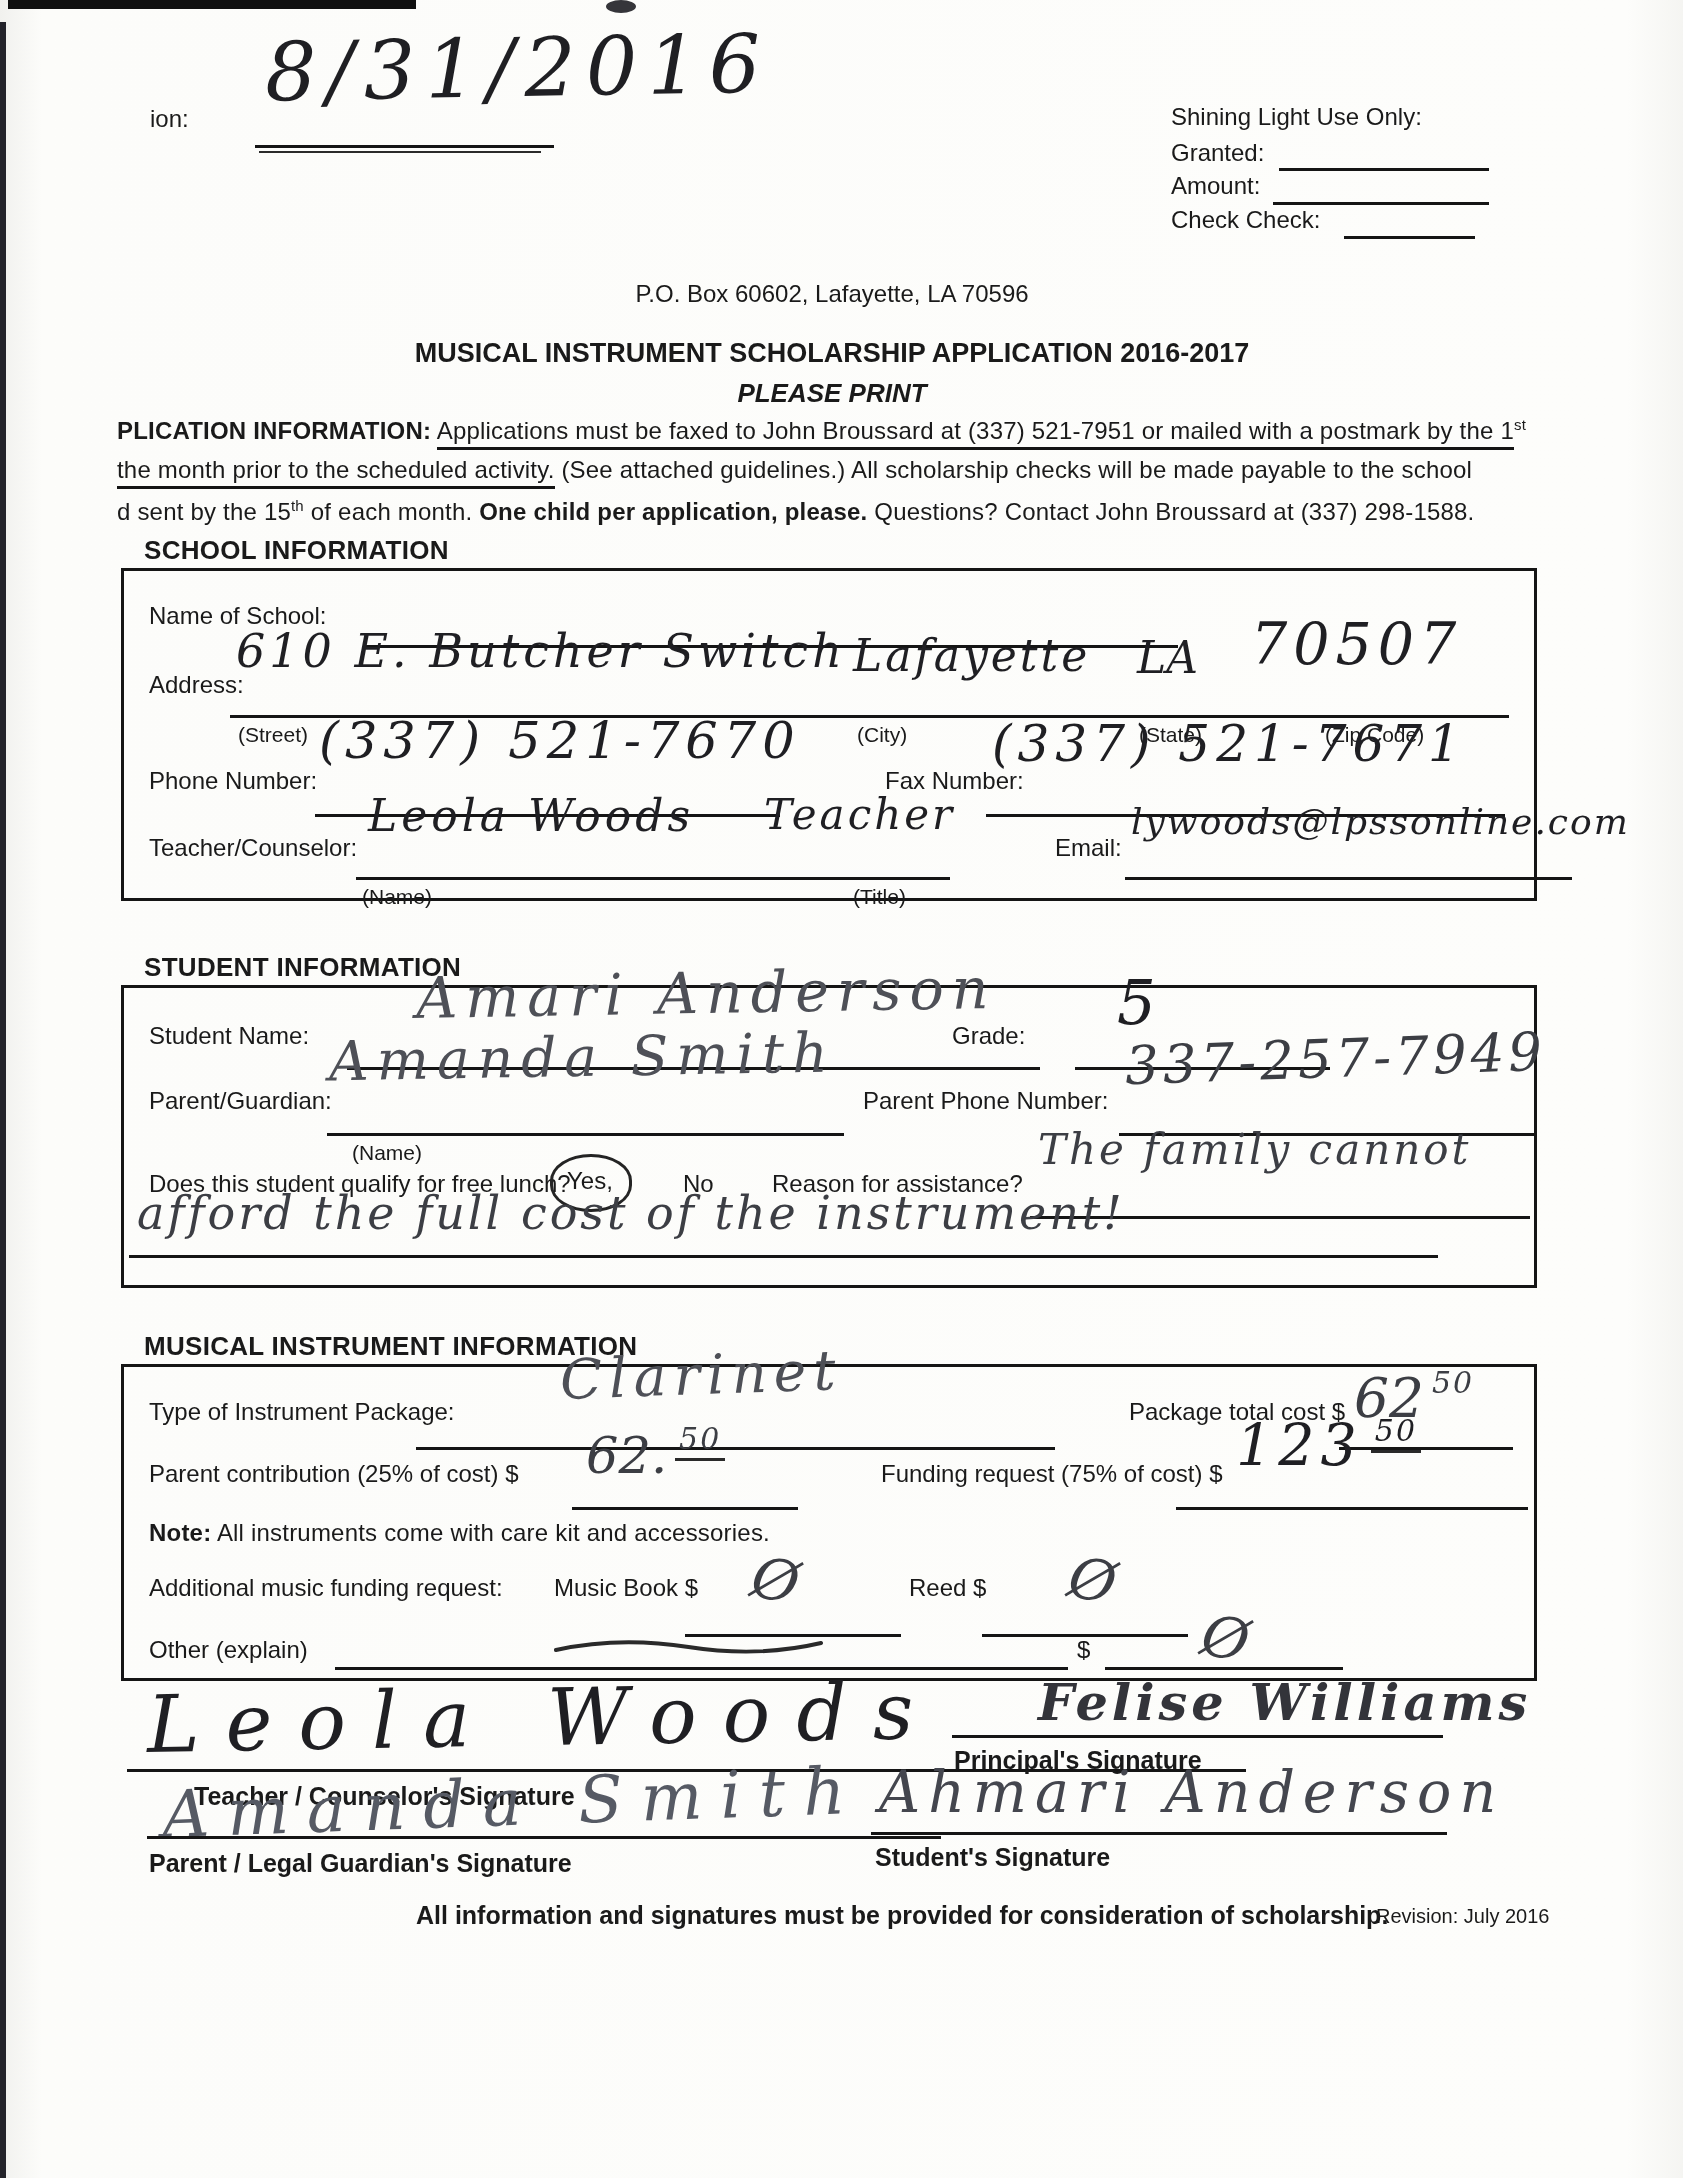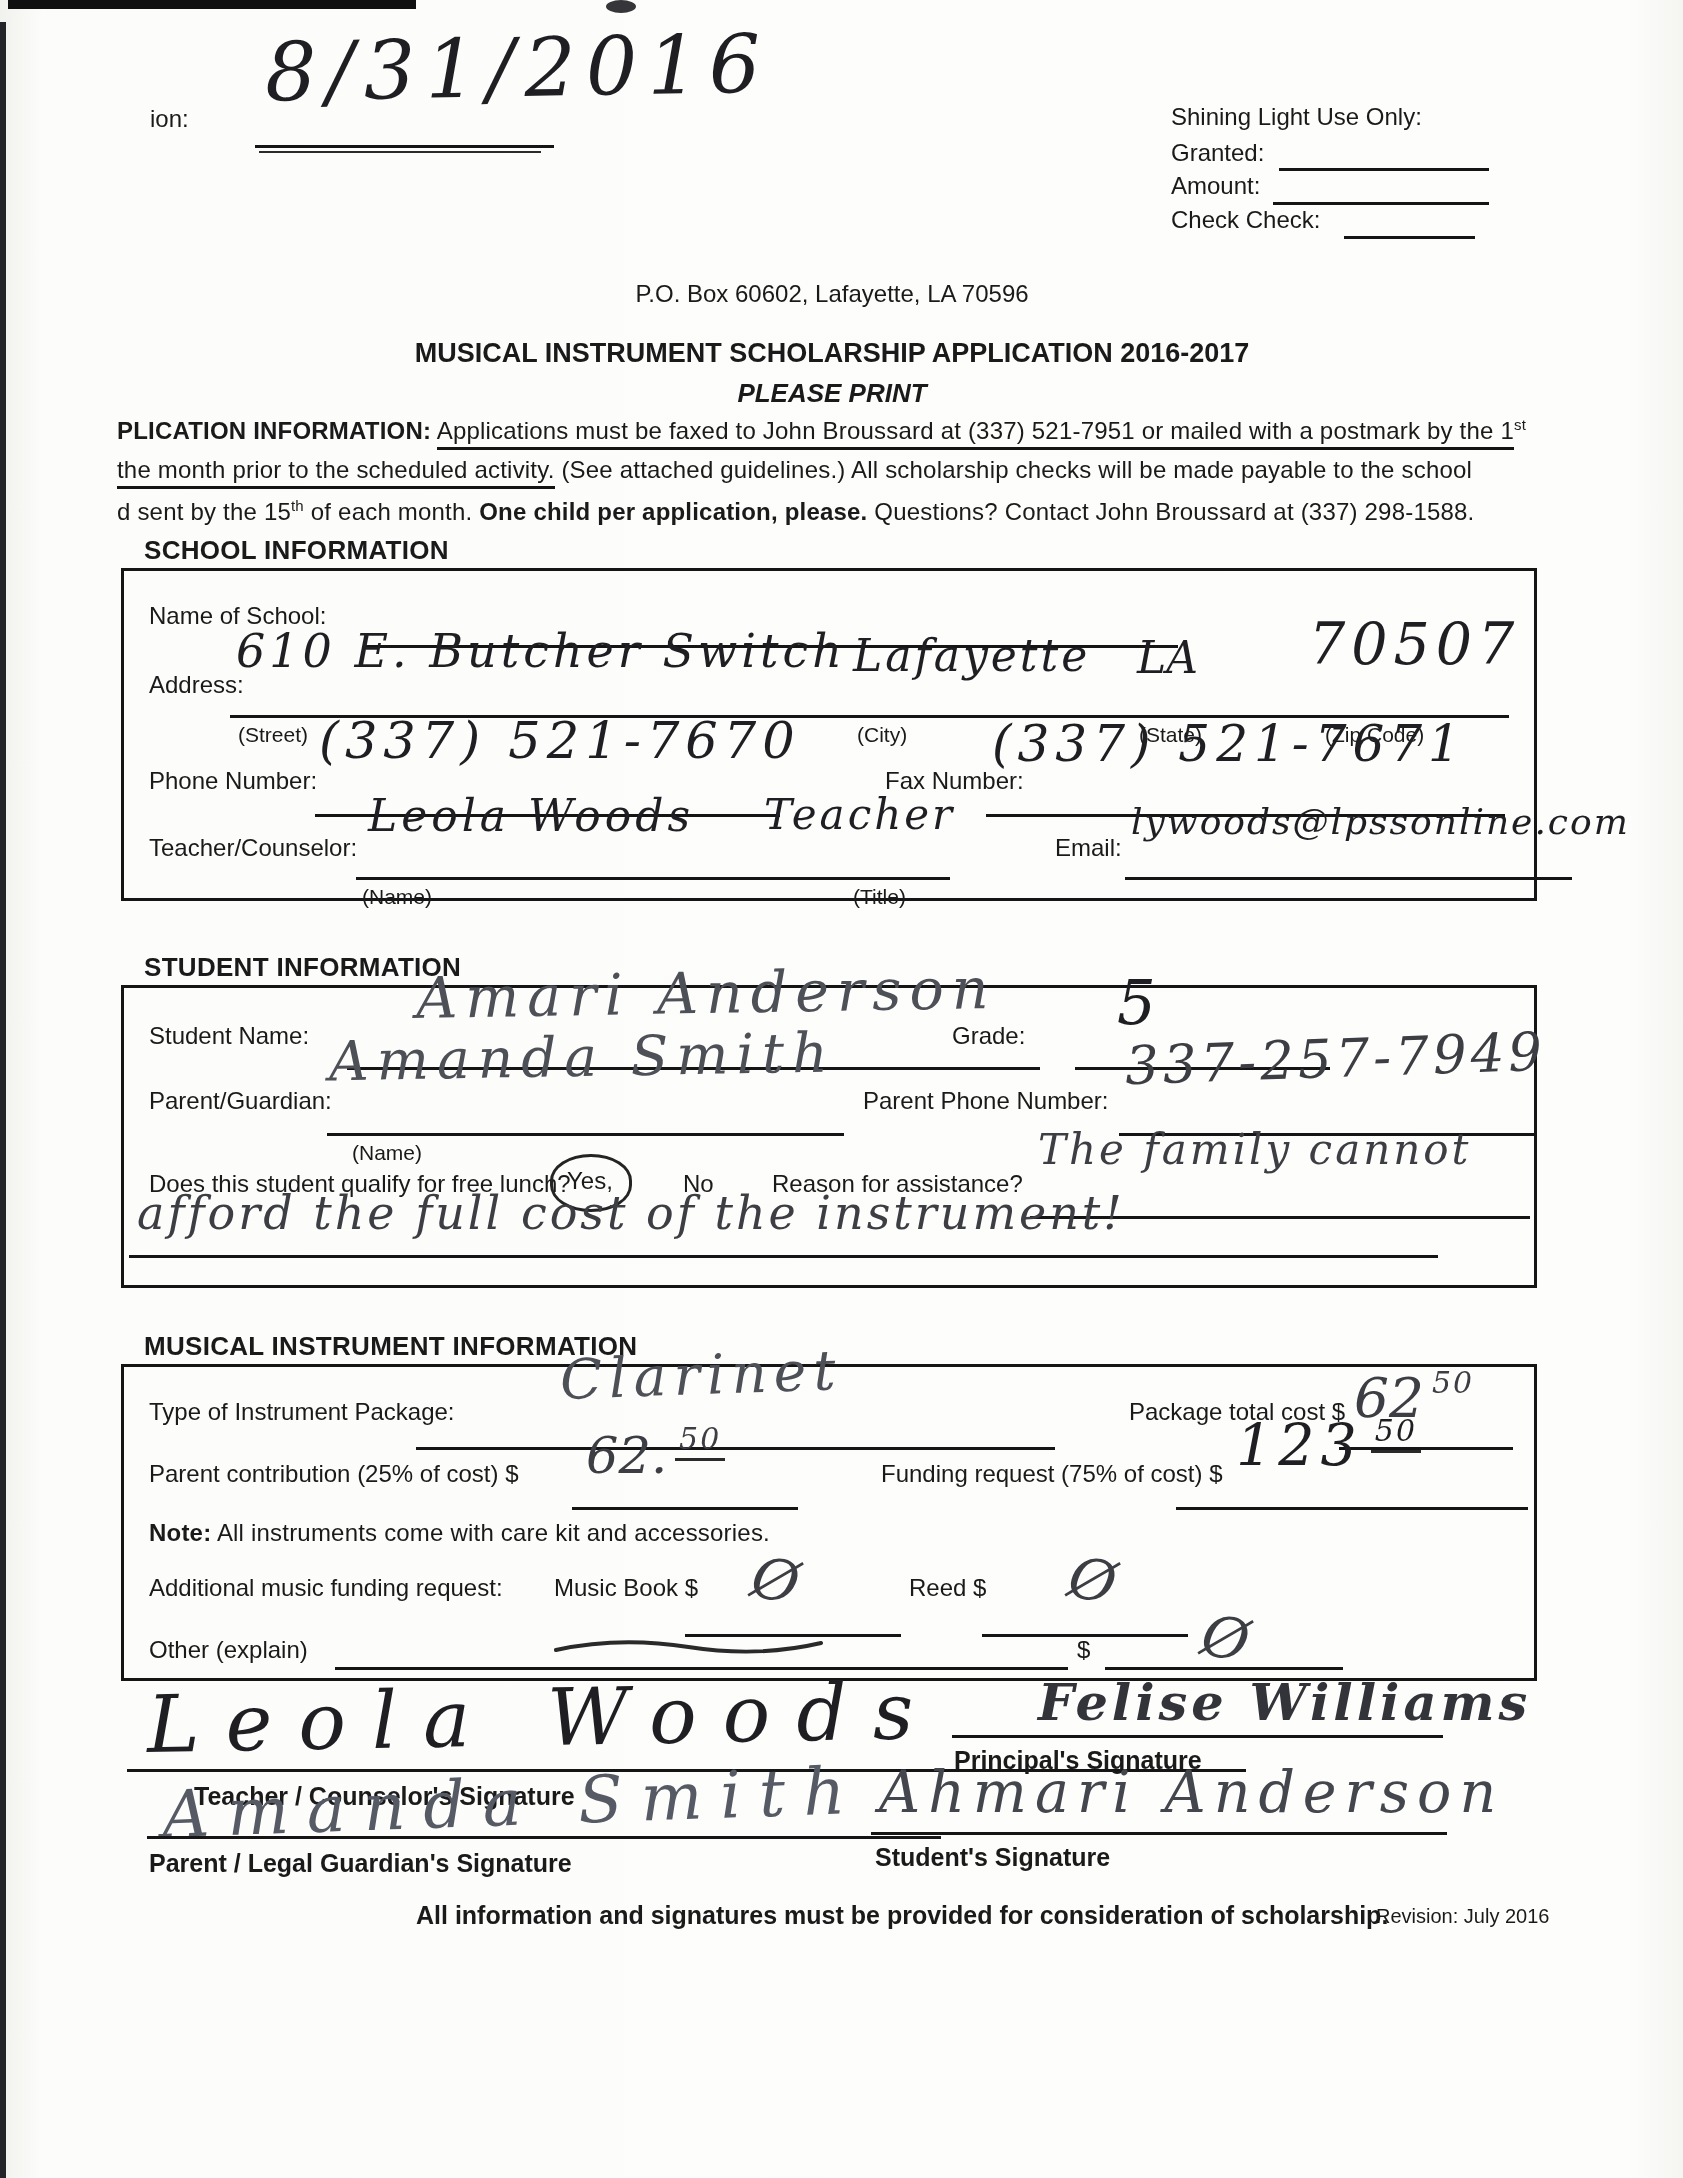--- a/index.html
+++ b/index.html
@@ -62,21 +62,21 @@
   <span class="hdr" style="left:144px;top:535px;">SCHOOL INFORMATION</span>
   <div class="box" style="left:121px;top:568px;width:1410px;height:327px;"></div>
 
   <span class="lbl" style="left:149px;top:602px;">Name of School:</span>
   <div class="rule" style="left:366px;top:645px;width:812px;"></div>
 
   <span class="lbl" style="left:149px;top:671px;">Address:</span>
   <span class="hw pen" style="left:236px;top:628px;font-size:46px;letter-spacing:4px;">610 E. Butcher Switch</span>
   <span class="hw pen" style="left:853px;top:634px;font-size:44px;letter-spacing:3px;">Lafayette</span>
   <span class="hw pen" style="left:1137px;top:636px;font-size:44px;">LA</span>
-  <span class="hw pen" style="left:1309px;top:616px;font-size:57px;letter-spacing:6px;">70507</span>
+  <span class="hw pen" style="left:1251px;top:616px;font-size:57px;letter-spacing:6px;">70507</span>
   <div class="rule" style="left:230px;top:715px;width:1279px;"></div>
   <span class="sub" style="left:238px;top:723px;">(Street)</span>
   <span class="sub" style="left:857px;top:723px;">(City)</span>
   <span class="sub" style="left:1139px;top:723px;">(State)</span>
   <span class="sub" style="left:1325px;top:723px;">(Zip Code)</span>
 
   <span class="lbl" style="left:149px;top:767px;">Phone Number:</span>
   <span class="hw pen" style="left:319px;top:715px;font-size:51px;letter-spacing:6px;">(337) 521-7670</span>
   <div class="rule" style="left:315px;top:814px;width:465px;"></div>
   <span class="lbl" style="left:885px;top:767px;">Fax Number:</span>

